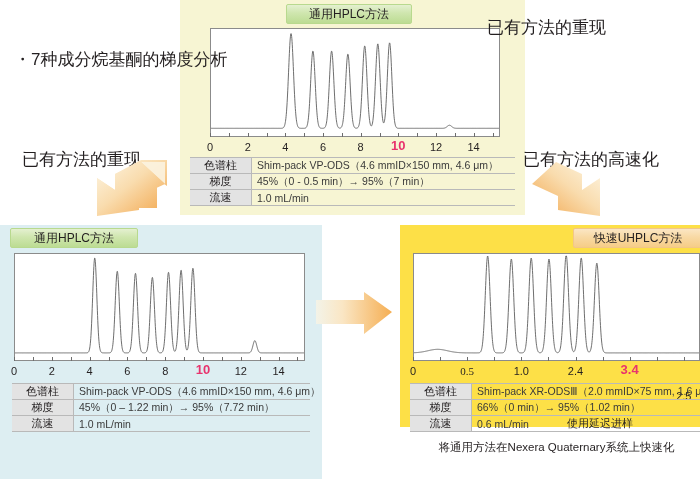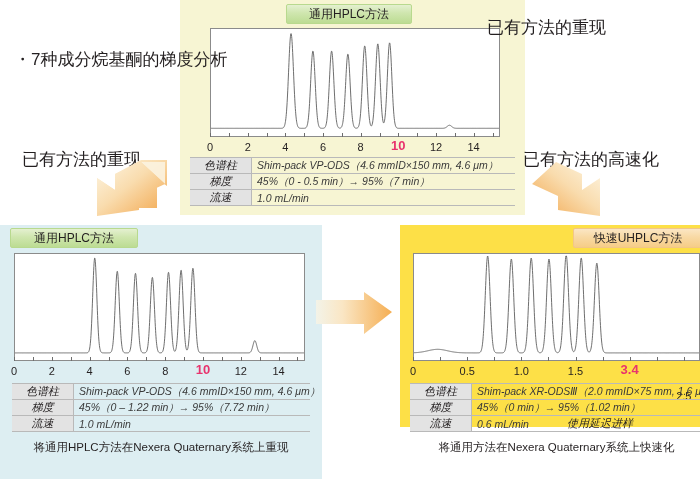--- a/index.html
+++ b/index.html
@@ -47,21 +47,21 @@
     position:absolute;top:4px;transform:translateX(-50%);
     font-size:11px;color:#231f20;white-space:nowrap;
   }
   .axis .tk.hl{color:#e8336d;font-size:13px;font-weight:bold;top:1px;}
   .axis .mark{position:absolute;top:-4px;width:1px;height:4px;background:#6d6d6d;}
   #top-axis{left:30px;top:137px;width:290px;}
   #bl-axis{left:14px;top:136px;width:291px;}
   #br-axis{left:13px;top:136px;width:287px;}
 
   
-  .spec{position:absolute;border-collapse:collapse;font-size:10.5px;font-style:italic;}
+  .spec{position:absolute;border-collapse:collapse;font-size:10.5px;}
   .spec .row{display:flex;border-bottom:1px solid #b9b9b9;height:15px;align-items:center;}
   .spec .row:first-child{border-top:1px solid #b9b9b9;}
   .spec .k{
     width:62px;flex:0 0 62px;background:#e3e3e3;color:#231f20;
     height:100%;display:flex;align-items:center;justify-content:center;
     font-size:11px;border-right:1px solid #b9b9b9;box-sizing:border-box;
   }
   .spec .v{
     flex:1;padding-left:5px;color:#3a3a3a;height:100%;
     display:flex;align-items:center;box-sizing:border-box;white-space:nowrap;
@@ -202,63 +202,62 @@
         </div>
       </div>
       <div class="row">
         <div class="k">流速</div>
         <div class="v">
           <span>1.0 mL/min</span>
         </div>
       </div>
     </div>
 
-  <div class="caption" id="bl-caption">将通用HPLC方法在Nexera Quaternary系统上重现</div>
 </div>
 
 <div class="panel" id="br-panel">
 
   <div class="pill orange" id="br-pill">快速UHPLC方法</div>
 
   <div class="chart-box" id="br-chart">
       <svg viewBox="0 0 285 106" preserveAspectRatio="none">
         <path d="M0.00,98.72L0.20,98.71L0.41,98.70L0.61,98.69L0.81,98.68L1.02,98.67L1.22,98.66L1.43,98.64L1.63,98.63L1.83,98.62L2.04,98.61L2.24,98.59L2.44,98.58L2.65,98.56L2.85,98.55L3.05,98.53L3.26,98.51L3.46,98.50L3.66,98.48L3.87,98.46L4.07,98.44L4.28,98.42L4.48,98.40L4.68,98.38L4.89,98.36L5.09,98.33L5.29,98.31L5.50,98.29L5.70,98.26L5.90,98.24L6.11,98.21L6.31,98.18L6.51,98.16L6.72,98.13L6.92,98.10L7.13,98.07L7.33,98.04L7.53,98.01L7.74,97.98L7.94,97.95L8.14,97.91L8.35,97.88L8.55,97.84L8.75,97.81L8.96,97.77L9.16,97.74L9.36,97.70L9.57,97.66L9.77,97.62L9.98,97.59L10.18,97.55L10.38,97.51L10.59,97.47L10.79,97.43L10.99,97.38L11.20,97.34L11.40,97.30L11.60,97.26L11.81,97.21L12.01,97.17L12.21,97.13L12.42,97.08L12.62,97.04L12.82,96.99L13.03,96.95L13.23,96.90L13.44,96.86L13.64,96.81L13.84,96.77L14.05,96.72L14.25,96.67L14.45,96.63L14.66,96.58L14.86,96.54L15.06,96.49L15.27,96.45L15.47,96.40L15.68,96.36L15.88,96.32L16.08,96.27L16.29,96.23L16.49,96.19L16.69,96.14L16.90,96.10L17.10,96.06L17.30,96.02L17.51,95.98L17.71,95.94L17.91,95.91L18.12,95.87L18.32,95.83L18.53,95.80L18.73,95.76L18.93,95.73L19.14,95.70L19.34,95.67L19.54,95.64L19.75,95.61L19.95,95.58L20.15,95.56L20.36,95.53L20.56,95.51L20.76,95.49L20.97,95.47L21.17,95.45L21.38,95.43L21.58,95.41L21.78,95.40L21.99,95.38L22.19,95.37L22.39,95.36L22.60,95.35L22.80,95.34L23.00,95.34L23.21,95.33L23.41,95.33L23.61,95.33L23.82,95.33L24.02,95.33L24.22,95.34L24.43,95.34L24.63,95.35L24.84,95.36L25.04,95.37L25.24,95.38L25.45,95.39L25.65,95.40L25.85,95.42L26.06,95.44L26.26,95.46L26.46,95.48L26.67,95.50L26.87,95.52L27.07,95.55L27.28,95.57L27.48,95.60L27.69,95.63L27.89,95.65L28.09,95.69L28.30,95.72L28.50,95.75L28.70,95.78L28.91,95.82L29.11,95.85L29.31,95.89L29.52,95.93L29.72,95.97L29.92,96.00L30.13,96.04L30.33,96.08L30.54,96.13L30.74,96.17L30.94,96.21L31.15,96.25L31.35,96.30L31.55,96.34L31.76,96.38L31.96,96.43L32.16,96.47L32.37,96.52L32.57,96.56L32.77,96.61L32.98,96.65L33.18,96.70L33.39,96.74L33.59,96.79L33.79,96.84L34.00,96.88L34.20,96.93L34.40,96.97L34.61,97.02L34.81,97.06L35.01,97.11L35.22,97.15L35.42,97.19L35.63,97.24L35.83,97.28L36.03,97.32L36.24,97.36L36.44,97.41L36.64,97.45L36.85,97.49L37.05,97.53L37.25,97.57L37.46,97.61L37.66,97.65L37.86,97.68L38.07,97.72L38.27,97.76L38.47,97.79L38.68,97.83L38.88,97.86L39.09,97.90L39.29,97.93L39.49,97.96L39.70,98.00L39.90,98.03L40.10,98.06L40.31,98.09L40.51,98.12L40.71,98.14L40.92,98.17L41.12,98.20L41.32,98.22L41.53,98.25L41.73,98.28L41.94,98.30L42.14,98.32L42.34,98.35L42.55,98.37L42.75,98.39L42.95,98.41L43.16,98.43L43.36,98.45L43.56,98.47L43.77,98.49L43.97,98.51L44.17,98.52L44.38,98.54L44.58,98.55L44.79,98.57L44.99,98.59L45.19,98.60L45.40,98.61L45.60,98.63L45.80,98.64L46.01,98.65L46.21,98.66L46.41,98.67L46.62,98.69L46.82,98.70L47.03,98.71L47.23,98.72L47.43,98.73L47.64,98.73L47.84,98.74L48.04,98.75L48.25,98.76L48.45,98.77L48.65,98.77L48.86,98.78L49.06,98.79L49.26,98.79L49.47,98.80L49.67,98.80L49.88,98.81L50.08,98.81L50.28,98.82L50.49,98.82L50.69,98.83L50.89,98.83L51.10,98.84L51.30,98.84L51.50,98.84L51.71,98.85L51.91,98.85L52.11,98.85L52.32,98.86L52.52,98.86L52.73,98.86L52.93,98.86L53.13,98.87L53.34,98.87L53.54,98.87L53.74,98.87L53.95,98.87L54.15,98.87L54.35,98.88L54.56,98.88L54.76,98.88L54.96,98.88L55.17,98.88L55.37,98.88L55.57,98.88L55.78,98.89L55.98,98.89L56.19,98.89L56.39,98.89L56.59,98.89L56.80,98.89L57.00,98.89L57.20,98.89L57.41,98.89L57.61,98.89L57.81,98.89L58.02,98.89L58.22,98.89L58.43,98.89L58.63,98.89L58.83,98.90L59.04,98.90L59.24,98.90L59.44,98.90L59.65,98.90L59.85,98.90L60.05,98.90L60.26,98.90L60.46,98.90L60.66,98.90L60.87,98.90L61.07,98.90L61.27,98.90L61.48,98.90L61.68,98.90L61.89,98.90L62.09,98.90L62.29,98.90L62.50,98.90L62.70,98.90L62.90,98.90L63.11,98.89L63.31,98.89L63.51,98.89L63.72,98.89L63.92,98.88L64.13,98.87L64.33,98.86L64.53,98.84L64.74,98.82L64.94,98.79L65.14,98.75L65.35,98.70L65.55,98.63L65.75,98.54L65.96,98.42L66.16,98.27L66.36,98.08L66.57,97.83L66.77,97.52L66.98,97.13L67.18,96.65L67.38,96.06L67.59,95.35L67.79,94.48L67.99,93.45L68.20,92.23L68.40,90.79L68.60,89.11L68.81,87.17L69.01,84.96L69.21,82.45L69.42,79.62L69.62,76.48L69.83,73.02L70.03,69.25L70.23,65.18L70.44,60.83L70.64,56.23L70.84,51.44L71.05,46.50L71.25,41.46L71.45,36.41L71.66,31.42L71.86,26.56L72.06,21.93L72.27,17.60L72.47,13.67L72.67,10.20L72.88,7.27L73.08,4.94L73.29,3.27L73.49,2.28L73.69,2.00L73.90,2.44L74.10,3.59L74.30,5.41L74.51,7.88L74.71,10.94L74.91,14.52L75.12,18.55L75.32,22.95L75.52,27.64L75.73,32.54L75.93,37.55L76.14,42.61L76.34,47.62L76.54,52.54L76.75,57.29L76.95,61.83L77.15,66.12L77.36,70.13L77.56,73.83L77.76,77.22L77.97,80.29L78.17,83.04L78.38,85.49L78.58,87.64L78.78,89.51L78.99,91.13L79.19,92.52L79.39,93.70L79.60,94.69L79.80,95.52L80.00,96.21L80.21,96.77L80.41,97.23L80.61,97.59L80.82,97.89L81.02,98.12L81.22,98.31L81.43,98.45L81.63,98.56L81.84,98.65L82.04,98.71L82.24,98.76L82.45,98.80L82.65,98.83L82.85,98.85L83.06,98.86L83.26,98.87L83.46,98.88L83.67,98.89L83.87,98.89L84.08,98.89L84.28,98.90L84.48,98.90L84.69,98.90L84.89,98.90L85.09,98.90L85.30,98.90L85.50,98.90L85.70,98.90L85.91,98.90L86.11,98.90L86.31,98.90L86.52,98.90L86.72,98.90L86.92,98.89L87.13,98.89L87.33,98.89L87.54,98.88L87.74,98.87L87.94,98.86L88.15,98.85L88.35,98.83L88.55,98.80L88.76,98.77L88.96,98.72L89.16,98.66L89.37,98.57L89.57,98.47L89.77,98.33L89.98,98.15L90.18,97.92L90.39,97.64L90.59,97.28L90.79,96.84L91.00,96.29L91.20,95.63L91.40,94.83L91.61,93.87L91.81,92.72L92.01,91.38L92.22,89.81L92.42,87.99L92.63,85.91L92.83,83.54L93.03,80.88L93.24,77.91L93.44,74.63L93.64,71.04L93.85,67.16L94.05,63.01L94.25,58.61L94.46,54.00L94.66,49.24L94.86,44.38L95.07,39.49L95.27,34.63L95.47,29.89L95.68,25.35L95.88,21.09L96.09,17.18L96.29,13.72L96.49,10.76L96.70,8.37L96.90,6.60L97.10,5.49L97.31,5.06L97.51,5.33L97.71,6.29L97.92,7.91L98.12,10.16L98.33,13.00L98.53,16.36L98.73,20.17L98.94,24.36L99.14,28.85L99.34,33.55L99.55,38.38L99.75,43.28L99.95,48.15L100.16,52.94L100.36,57.58L100.56,62.03L100.77,66.24L100.97,70.19L101.17,73.84L101.38,77.19L101.58,80.23L101.79,82.96L101.99,85.40L102.19,87.54L102.40,89.42L102.60,91.04L102.80,92.44L103.01,93.62L103.21,94.62L103.41,95.46L103.62,96.15L103.82,96.72L104.02,97.19L104.23,97.56L104.43,97.86L104.64,98.10L104.84,98.29L105.04,98.44L105.25,98.55L105.45,98.64L105.65,98.71L105.86,98.76L106.06,98.79L106.26,98.82L106.47,98.84L106.67,98.86L106.88,98.87L107.08,98.87L107.28,98.87L107.49,98.87L107.69,98.87L107.89,98.86L108.10,98.84L108.30,98.82L108.50,98.79L108.71,98.75L108.91,98.70L109.11,98.63L109.32,98.54L109.52,98.43L109.72,98.28L109.93,98.08L110.13,97.84L110.34,97.53L110.54,97.15L110.74,96.68L110.95,96.10L111.15,95.39L111.35,94.54L111.56,93.53L111.76,92.32L111.96,90.90L112.17,89.25L112.37,87.34L112.58,85.16L112.78,82.69L112.98,79.92L113.19,76.83L113.39,73.43L113.59,69.73L113.80,65.73L114.00,61.46L114.20,56.96L114.41,52.26L114.61,47.41L114.81,42.49L115.02,37.54L115.22,32.66L115.43,27.91L115.63,23.38L115.83,19.16L116.04,15.32L116.24,11.95L116.44,9.10L116.65,6.85L116.85,5.23L117.05,4.29L117.26,4.05L117.46,4.50L117.66,5.65L117.87,7.46L118.07,9.90L118.28,12.91L118.48,16.44L118.68,20.40L118.89,24.72L119.09,29.32L119.29,34.12L119.50,39.03L119.70,43.98L119.90,48.89L120.11,53.69L120.31,58.34L120.51,62.78L120.72,66.97L120.92,70.88L121.13,74.49L121.33,77.80L121.53,80.79L121.74,83.47L121.94,85.85L122.14,87.95L122.35,89.77L122.55,91.35L122.75,92.70L122.96,93.85L123.16,94.82L123.36,95.62L123.57,96.29L123.77,96.83L123.97,97.27L124.18,97.63L124.38,97.92L124.59,98.14L124.79,98.32L124.99,98.45L125.20,98.56L125.40,98.63L125.60,98.68L125.81,98.72L126.01,98.73L126.21,98.73L126.42,98.71L126.62,98.68L126.83,98.62L127.03,98.55L127.23,98.44L127.44,98.30L127.64,98.12L127.84,97.89L128.05,97.60L128.25,97.24L128.45,96.79L128.66,96.23L128.86,95.56L129.06,94.74L129.27,93.77L129.47,92.61L129.67,91.24L129.88,89.65L130.08,87.81L130.29,85.70L130.49,83.30L130.69,80.61L130.90,77.61L131.10,74.30L131.30,70.69L131.51,66.78L131.71,62.60L131.91,58.18L132.12,53.56L132.32,48.79L132.52,43.92L132.73,39.03L132.93,34.18L133.14,29.46L133.34,24.94L133.54,20.70L133.75,16.84L133.95,13.41L134.15,10.51L134.36,8.17L134.56,6.47L134.76,5.42L134.97,5.06L135.17,5.39L135.38,6.41L135.58,8.10L135.78,10.41L135.99,13.29L136.19,16.70L136.39,20.55L136.60,24.77L136.80,29.28L137.00,34.00L137.21,38.84L137.41,43.74L137.61,48.61L137.82,53.38L138.02,58.01L138.23,62.44L138.43,66.63L138.63,70.54L138.84,74.17L139.04,77.49L139.24,80.50L139.45,83.21L139.65,85.61L139.85,87.73L140.06,89.58L140.26,91.19L140.46,92.56L140.67,93.73L140.87,94.71L141.07,95.53L141.28,96.21L141.48,96.77L141.69,97.22L141.89,97.59L142.09,97.88L142.30,98.11L142.50,98.28L142.70,98.42L142.91,98.52L143.11,98.58L143.31,98.63L143.52,98.64L143.72,98.63L143.93,98.60L144.13,98.55L144.33,98.46L144.54,98.34L144.74,98.18L144.94,97.98L145.15,97.71L145.35,97.37L145.55,96.95L145.76,96.44L145.96,95.80L146.16,95.03L146.37,94.10L146.57,93.00L146.78,91.69L146.98,90.16L147.18,88.37L147.39,86.32L147.59,83.98L147.79,81.34L148.00,78.38L148.20,75.10L148.40,71.49L148.61,67.57L148.81,63.36L149.01,58.88L149.22,54.16L149.42,49.26L149.63,44.22L149.83,39.12L150.03,34.03L150.24,29.02L150.44,24.18L150.64,19.59L150.85,15.35L151.05,11.52L151.25,8.19L151.46,5.44L151.66,3.30L151.86,2.00L152.07,2.00L152.27,2.00L152.47,2.00L152.68,3.14L152.88,5.21L153.09,7.91L153.29,11.18L153.49,14.97L153.70,19.18L153.90,23.73L154.10,28.55L154.31,33.55L154.51,38.64L154.71,43.74L154.92,48.79L155.12,53.70L155.33,58.44L155.53,62.95L155.73,67.19L155.94,71.13L156.14,74.77L156.34,78.08L156.55,81.07L156.75,83.74L156.95,86.11L157.16,88.18L157.36,89.98L157.56,91.53L157.77,92.85L157.97,93.96L158.17,94.89L158.38,95.65L158.58,96.27L158.79,96.75L158.99,97.13L159.19,97.40L159.40,97.57L159.60,97.66L159.80,97.67L160.01,97.60L160.21,97.44L160.41,97.18L160.62,96.83L160.82,96.37L161.03,95.78L161.23,95.06L161.43,94.17L161.64,93.10L161.84,91.84L162.04,90.35L162.25,88.62L162.45,86.63L162.65,84.35L162.86,81.78L163.06,78.90L163.26,75.71L163.47,72.21L163.67,68.40L163.88,64.31L164.08,59.96L164.28,55.38L164.49,50.63L164.69,45.75L164.89,40.80L165.10,35.87L165.30,31.02L165.50,26.34L165.71,21.91L165.91,17.81L166.11,14.12L166.32,10.92L166.52,8.27L166.72,6.23L166.93,4.84L167.13,4.13L167.34,4.12L167.54,4.82L167.74,6.19L167.95,8.22L168.15,10.86L168.35,14.06L168.56,17.74L168.76,21.83L168.96,26.26L169.17,30.93L169.37,35.78L169.57,40.71L169.78,45.65L169.98,50.54L170.19,55.29L170.39,59.87L170.59,64.23L170.80,68.33L171.00,72.14L171.20,75.65L171.41,78.85L171.61,81.73L171.81,84.31L172.02,86.59L172.22,88.59L172.42,90.33L172.63,91.83L172.83,93.10L173.04,94.18L173.24,95.08L173.44,95.83L173.65,96.44L173.85,96.93L174.05,97.31L174.26,97.61L174.46,97.83L174.66,97.98L174.87,98.07L175.07,98.09L175.28,98.06L175.48,97.96L175.68,97.80L175.89,97.57L176.09,97.26L176.29,96.86L176.50,96.36L176.70,95.74L176.90,94.98L177.11,94.07L177.31,92.98L177.51,91.70L177.72,90.20L177.92,88.46L178.13,86.47L178.33,84.21L178.53,81.66L178.74,78.82L178.94,75.68L179.14,72.25L179.35,68.54L179.55,64.57L179.75,60.36L179.96,55.96L180.16,51.40L180.36,46.75L180.57,42.07L180.77,37.43L180.97,32.89L181.18,28.55L181.38,24.47L181.59,20.74L181.79,17.42L181.99,14.59L182.20,12.30L182.40,10.61L182.60,9.55L182.81,9.14L183.01,9.40L183.21,10.31L183.42,11.87L183.62,14.02L183.83,16.73L184.03,19.95L184.23,23.59L184.44,27.60L184.64,31.89L184.84,36.39L185.05,41.02L185.25,45.69L185.45,50.36L185.66,54.94L185.86,59.38L186.06,63.63L186.27,67.66L186.47,71.43L186.68,74.93L186.88,78.13L187.08,81.04L187.29,83.66L187.49,85.99L187.69,88.04L187.90,89.83L188.10,91.39L188.30,92.72L188.51,93.85L188.71,94.81L188.91,95.61L189.12,96.27L189.32,96.82L189.53,97.26L189.73,97.62L189.93,97.91L190.14,98.14L190.34,98.32L190.54,98.46L190.75,98.57L190.95,98.65L191.15,98.72L191.36,98.76L191.56,98.80L191.76,98.83L191.97,98.85L192.17,98.86L192.38,98.87L192.58,98.88L192.78,98.89L192.99,98.89L193.19,98.89L193.39,98.90L193.60,98.90L193.80,98.90L194.00,98.90L194.21,98.90L194.41,98.90L194.61,98.90L194.82,98.90L195.02,98.90L195.23,98.90L195.43,98.90L195.63,98.90L195.84,98.90L196.04,98.90L196.24,98.90L196.45,98.90L196.65,98.90L196.85,98.90L197.06,98.90L197.26,98.90L197.46,98.90L197.67,98.90L197.87,98.90L198.07,98.90L198.28,98.90L198.48,98.90L198.69,98.90L198.89,98.90L199.09,98.90L199.30,98.90L199.50,98.90L199.70,98.90L199.91,98.90L200.11,98.90L200.31,98.90L200.52,98.90L200.72,98.90L200.92,98.90L201.13,98.90L201.33,98.90L201.54,98.90L201.74,98.90L201.94,98.90L202.15,98.90L202.35,98.90L202.55,98.90L202.76,98.90L202.96,98.90L203.16,98.90L203.37,98.90L203.57,98.90L203.78,98.90L203.98,98.90L204.18,98.90L204.39,98.90L204.59,98.90L204.79,98.90L205.00,98.90L205.20,98.90L205.40,98.90L205.61,98.90L205.81,98.90L206.01,98.90L206.22,98.90L206.42,98.90L206.63,98.90L206.83,98.90L207.03,98.90L207.24,98.90L207.44,98.90L207.64,98.90L207.85,98.90L208.05,98.90L208.25,98.90L208.46,98.90L208.66,98.90L208.86,98.90L209.07,98.90L209.27,98.90L209.47,98.90L209.68,98.90L209.88,98.90L210.09,98.90L210.29,98.90L210.49,98.90L210.70,98.90L210.90,98.90L211.10,98.90L211.31,98.90L211.51,98.90L211.71,98.90L211.92,98.90L212.12,98.90L212.32,98.90L212.53,98.90L212.73,98.90L212.94,98.90L213.14,98.90L213.34,98.90L213.55,98.90L213.75,98.90L213.95,98.90L214.16,98.90L214.36,98.90L214.56,98.90L214.77,98.90L214.97,98.90L215.17,98.90L215.38,98.90L215.58,98.90L215.79,98.90L215.99,98.90L216.19,98.90L216.40,98.90L216.60,98.90L216.80,98.90L217.01,98.90L217.21,98.90L217.41,98.90L217.62,98.90L217.82,98.90L218.03,98.90L218.23,98.90L218.43,98.90L218.64,98.90L218.84,98.90L219.04,98.90L219.25,98.90L219.45,98.90L219.65,98.90L219.86,98.90L220.06,98.90L220.26,98.90L220.47,98.90L220.67,98.90L220.88,98.90L221.08,98.90L221.28,98.90L221.49,98.90L221.69,98.90L221.89,98.90L222.10,98.90L222.30,98.90L222.50,98.90L222.71,98.90L222.91,98.90L223.11,98.90L223.32,98.90L223.52,98.90L223.73,98.90L223.93,98.90L224.13,98.90L224.34,98.90L224.54,98.90L224.74,98.90L224.95,98.90L225.15,98.90L225.35,98.90L225.56,98.90L225.76,98.90L225.96,98.90L226.17,98.90L226.37,98.90L226.58,98.90L226.78,98.90L226.98,98.90L227.19,98.90L227.39,98.90L227.59,98.90L227.80,98.90L228.00,98.90L228.20,98.90L228.41,98.90L228.61,98.90L228.81,98.90L229.02,98.90L229.22,98.90L229.42,98.90L229.63,98.90L229.83,98.90L230.04,98.90L230.24,98.90L230.44,98.90L230.65,98.90L230.85,98.90L231.05,98.90L231.26,98.90L231.46,98.90L231.66,98.90L231.87,98.90L232.07,98.90L232.28,98.90L232.48,98.90L232.68,98.90L232.89,98.90L233.09,98.90L233.29,98.90L233.50,98.90L233.70,98.90L233.90,98.90L234.11,98.90L234.31,98.90L234.51,98.90L234.72,98.90L234.92,98.90L235.13,98.90L235.33,98.90L235.53,98.90L235.74,98.90L235.94,98.90L236.14,98.90L236.35,98.90L236.55,98.90L236.75,98.90L236.96,98.90L237.16,98.90L237.36,98.90L237.57,98.90L237.77,98.90L237.97,98.90L238.18,98.90L238.38,98.90L238.59,98.90L238.79,98.90L238.99,98.90L239.20,98.90L239.40,98.90L239.60,98.90L239.81,98.90L240.01,98.90L240.21,98.90L240.42,98.90L240.62,98.90L240.82,98.90L241.03,98.90L241.23,98.90L241.44,98.90L241.64,98.90L241.84,98.90L242.05,98.90L242.25,98.90L242.45,98.90L242.66,98.90L242.86,98.90L243.06,98.90L243.27,98.90L243.47,98.90L243.67,98.90L243.88,98.90L244.08,98.90L244.29,98.90L244.49,98.90L244.69,98.90L244.90,98.90L245.10,98.90L245.30,98.90L245.51,98.90L245.71,98.90L245.91,98.90L246.12,98.90L246.32,98.90L246.53,98.90L246.73,98.90L246.93,98.90L247.14,98.90L247.34,98.90L247.54,98.90L247.75,98.90L247.95,98.90L248.15,98.90L248.36,98.90L248.56,98.90L248.76,98.90L248.97,98.90L249.17,98.90L249.38,98.90L249.58,98.90L249.78,98.90L249.99,98.90L250.19,98.90L250.39,98.90L250.60,98.90L250.80,98.90L251.00,98.90L251.21,98.90L251.41,98.90L251.61,98.90L251.82,98.90L252.02,98.90L252.22,98.90L252.43,98.90L252.63,98.90L252.84,98.90L253.04,98.90L253.24,98.90L253.45,98.90L253.65,98.90L253.85,98.90L254.06,98.90L254.26,98.90L254.46,98.90L254.67,98.90L254.87,98.90L255.08,98.90L255.28,98.90L255.48,98.90L255.69,98.90L255.89,98.90L256.09,98.90L256.30,98.90L256.50,98.90L256.70,98.90L256.91,98.90L257.11,98.90L257.31,98.90L257.52,98.90L257.72,98.90L257.93,98.90L258.13,98.90L258.33,98.90L258.54,98.90L258.74,98.90L258.94,98.90L259.15,98.90L259.35,98.90L259.55,98.90L259.76,98.90L259.96,98.90L260.16,98.90L260.37,98.90L260.57,98.90L260.78,98.90L260.98,98.90L261.18,98.90L261.39,98.90L261.59,98.90L261.79,98.90L262.00,98.90L262.20,98.90L262.40,98.90L262.61,98.90L262.81,98.90L263.01,98.90L263.22,98.90L263.42,98.90L263.63,98.90L263.83,98.90L264.03,98.90L264.24,98.90L264.44,98.90L264.64,98.90L264.85,98.90L265.05,98.90L265.25,98.90L265.46,98.90L265.66,98.90L265.86,98.90L266.07,98.90L266.27,98.90L266.47,98.90L266.68,98.90L266.88,98.90L267.09,98.90L267.29,98.90L267.49,98.90L267.70,98.90L267.90,98.90L268.10,98.90L268.31,98.90L268.51,98.90L268.71,98.90L268.92,98.90L269.12,98.90L269.32,98.90L269.53,98.90L269.73,98.90L269.94,98.90L270.14,98.90L270.34,98.90L270.55,98.90L270.75,98.90L270.95,98.90L271.16,98.90L271.36,98.90L271.56,98.90L271.77,98.90L271.97,98.90L272.18,98.90L272.38,98.90L272.58,98.90L272.79,98.90L272.99,98.90L273.19,98.90L273.40,98.90L273.60,98.90L273.80,98.90L274.01,98.90L274.21,98.90L274.41,98.90L274.62,98.90L274.82,98.90L275.03,98.90L275.23,98.90L275.43,98.90L275.64,98.90L275.84,98.90L276.04,98.90L276.25,98.90L276.45,98.90L276.65,98.90L276.86,98.90L277.06,98.90L277.26,98.90L277.47,98.90L277.67,98.90L277.88,98.90L278.08,98.90L278.28,98.90L278.49,98.90L278.69,98.90L278.89,98.90L279.10,98.90L279.30,98.90L279.50,98.90L279.71,98.90L279.91,98.90L280.11,98.90L280.32,98.90L280.52,98.90L280.73,98.90L280.93,98.90L281.13,98.90L281.34,98.90L281.54,98.90L281.74,98.90L281.95,98.90L282.15,98.90L282.35,98.90L282.56,98.90L282.76,98.90L282.96,98.90L283.17,98.90L283.37,98.90L283.57,98.90L283.78,98.90L283.98,98.90L284.19,98.90L284.39,98.90L284.59,98.90L284.80,98.90L285.00,98.90" fill="none" stroke="#5d5d5d" stroke-width="0.9"></path>
       </svg>
     </div>
   <div class="axis" id="br-axis">
       <div class="mark" style="left: 27.1px;"></div>
       <div class="mark" style="left: 81.2px;"></div>
       <div class="mark" style="left: 135.4px;"></div>
       <div class="mark" style="left: 189.5px;"></div>
       <div class="mark" style="left: 243.7px;"></div>
       <div class="mark" style="left: 0px;"></div>
       <div class="tk" style="left: 0px;">0</div>
       <div class="mark" style="left: 54.2px;"></div>
-      <div class="tk" style="left: 54.2px;">0.5</div>
+      <div class="tk" style="left: 54.2px; font-family: Liberation Serif, serif;">0.5</div>
       <div class="mark" style="left: 108.3px;"></div>
       <div class="tk" style="left: 108.3px;">1.0</div>
       <div class="mark" style="left: 162.5px;"></div>
-      <div class="tk" style="left: 162.5px;">1.5</div>
+      <div class="tk" style="left: 162.5px;">2.4</div>
       <div class="mark" style="left: 216.6px;"></div>
       <div class="tk hl" style="left: 216.6px;">3.4</div>
       <div class="mark" style="left: 270.8px;"></div>
       <div class="tk" style="left: 270.8px; margin-top: 25px;">2.5</div>
     </div>
 
   <div class="spec" id="br-spec">
       <div class="row">
         <div class="k">色谱柱</div>
         <div class="v">
           <span>Shim-pack XR-ODSⅢ（2.0 mmID×75 mm, 1.6 μm）</span>
         </div>
       </div>
       <div class="row">
         <div class="k">梯度</div>
         <div class="v">
-          <span>45%（0 min）→ 95%（1.02 min）</span>
+          <span>66%（0 min）→ 95%（1.02 min）</span>
         </div>
       </div>
       <div class="row">
         <div class="k">流速</div>
         <div class="v">
           <span>0.6 mL/min</span>
           <span class="extra">使用延迟进样</span>
         </div>
       </div>
     </div>

